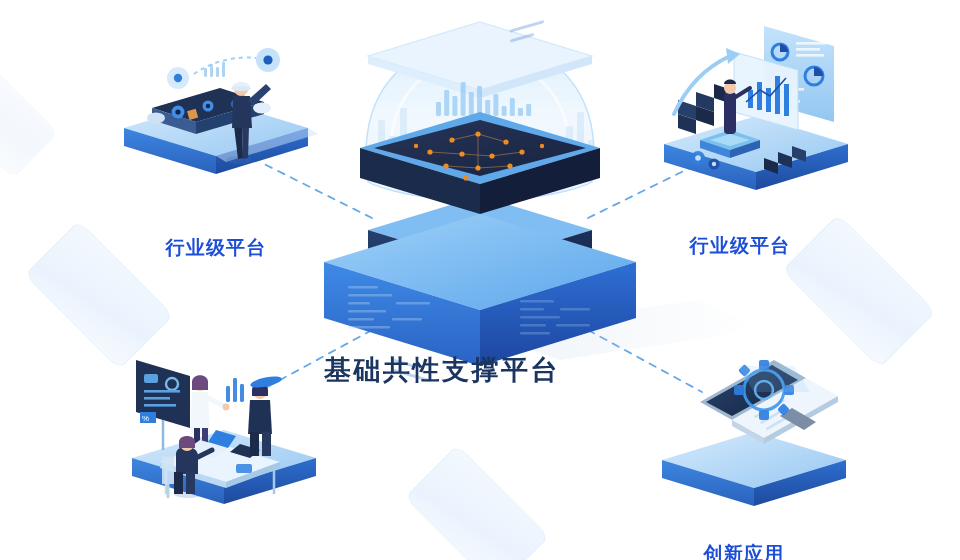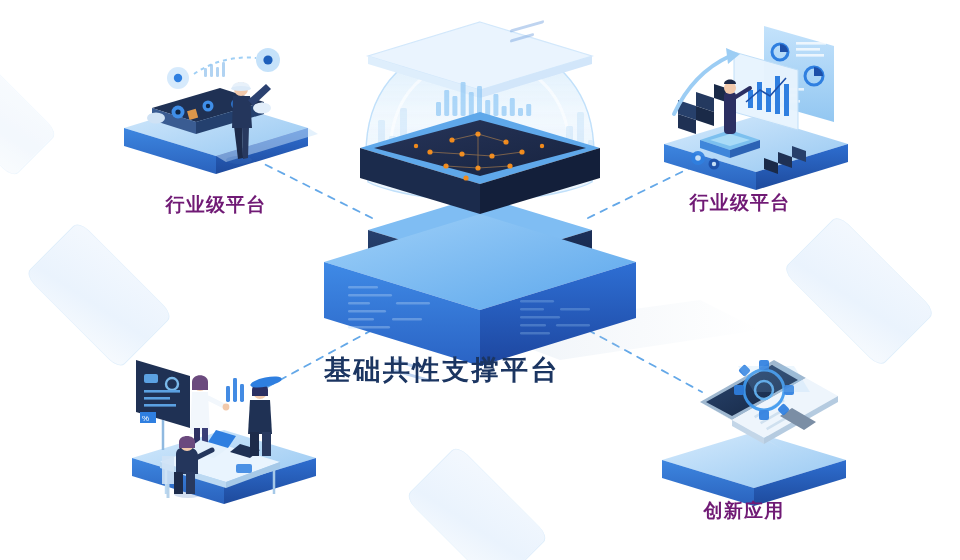--- a/index.html
+++ b/index.html
@@ -24,23 +24,24 @@
   
   .connectors{position:absolute;inset:0;}
 
   
   .node{position:absolute;}
   .node-art{position:relative;}
   .node-label{
     position:absolute;
     width:220px;text-align:center;
     font-size:19px;font-weight:bold;
-    color:#701a75;
+    color:#1d4ed8;
     letter-spacing:1.2px;
     white-space:nowrap;
+    margin-top:43px;
   }
 
   
   #center-title{
     position:absolute;
     left:0;width:884px;text-align:center;
     top:352px;
     font-size:27px;font-weight:bold;
     color:#1b3561;
     letter-spacing:2.5px;

